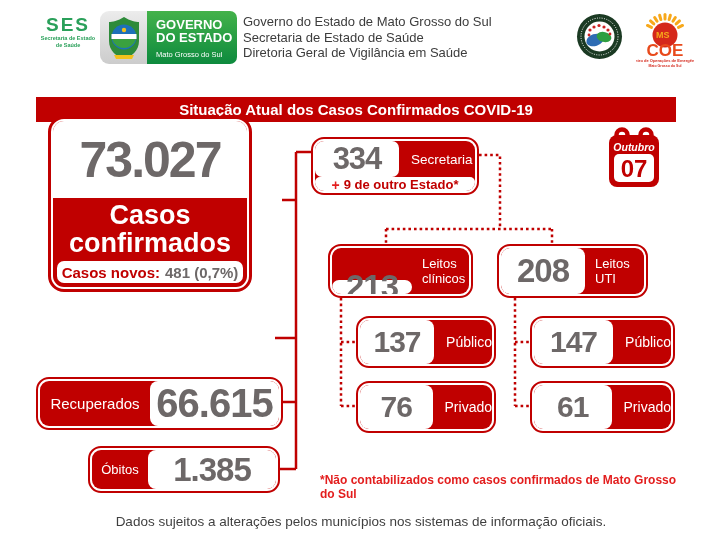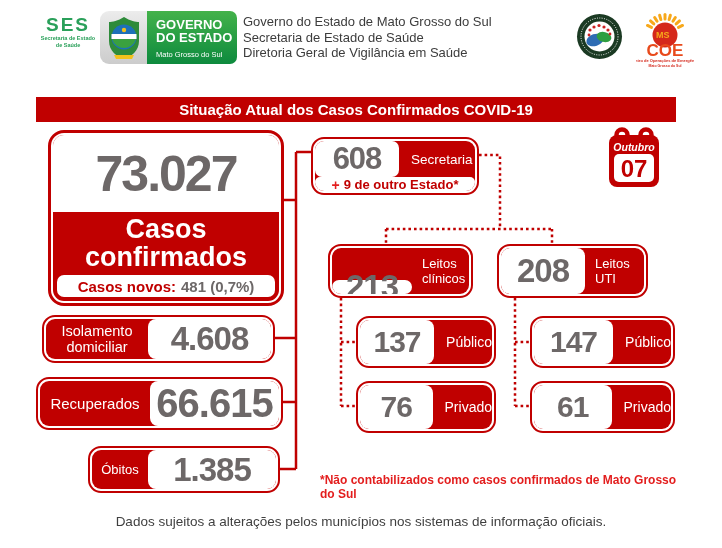--- a/index.html
+++ b/index.html
@@ -22,21 +22,21 @@
   .titlebar{left:36px;top:97px;width:640px;height:25px;background:#C00000;color:#fff;
             display:flex;align-items:center;justify-content:center;
             font-size:15px;font-weight:bold;}
   
   .rbox{border:2.5px solid #C00000;border-radius:13px;background:#fff;padding:2px;box-sizing:border-box;}
   .rbox-in{background:#C00000;border-radius:9px;width:100%;height:100%;display:flex;overflow:hidden;box-sizing:border-box;}
   .numpanel{background:#fff;border-radius:8px;display:flex;align-items:center;justify-content:center;
             font-weight:bold;color:#6D6868;letter-spacing:-1px;box-sizing:border-box;}
   .wlabel{color:#fff;display:flex;flex-direction:column;justify-content:center;}
   
-  .main-card{left:48px;top:130px;width:236px;height:176px;border-width:3px;border-radius:16px;}
+  .main-card{left:48px;top:116px;width:204px;height:176px;border-width:3px;border-radius:16px;}
   .main-in{flex-direction:column;display:flex;background:#C00000;border-radius:11px;overflow:hidden;height:100%;}
   .main-num{background:#fff;height:77px;display:flex;align-items:center;justify-content:center;
             font-size:50px;font-weight:bold;color:#6D6868;letter-spacing:-2px;}
   .main-lab{flex:1;color:#fff;font-weight:bold;font-size:27px;line-height:28px;text-align:center;padding-top:3px;}
   .main-strip{margin:0 4px 4px 4px;height:22px;background:#fff;border-radius:7px;
               display:flex;align-items:center;justify-content:center;font-size:15px;font-weight:bold;gap:5px;}
   .main-strip .k{color:#C00000;}
   .main-strip .v{color:#6D6868;}
   
   .b419{left:311px;top:137px;width:168px;height:58px;}
@@ -169,21 +169,21 @@
       <div class="main-strip">
         <span class="k">Casos novos:</span>
         <span class="v">481 (0,7%)</span>
       </div>
     </div>
   </div>
 
   <div class="abs rbox b419">
     <div class="rbox-in">
       <div class="row">
-        <div class="numpanel">608</div>
+        <div class="numpanel">334</div>
         <div class="wlabel">Secretaria</div>
       </div>
       <div class="strip">
         <span class="plus">+</span>
         <span class="note">9 de outro Estado*</span>
       </div>
     </div>
   </div>
 
   <svg class="abs" style="left:606px;top:124px;" width="56" height="66" viewBox="0 0 56 66">
@@ -236,29 +236,20 @@
     </div>
   </div>
 
   <div class="abs rbox b61">
     <div class="rbox-in">
       <div class="numpanel">61</div>
       <div class="wlabel onelab">Privado</div>
     </div>
   </div>
 
-  <div class="abs rbox biso">
-    <div class="rbox-in">
-      <div class="wlabel lbl-left">
-        <div>Isolamento</div>
-        <div>domiciliar</div>
-      </div>
-      <div class="numpanel">4.608</div>
-    </div>
-  </div>
 
   <div class="abs rbox brec">
     <div class="rbox-in">
       <div class="wlabel lbl-left">Recuperados</div>
       <div class="numpanel">66.615</div>
     </div>
   </div>
 
   <div class="abs rbox bobi">
     <div class="rbox-in">

